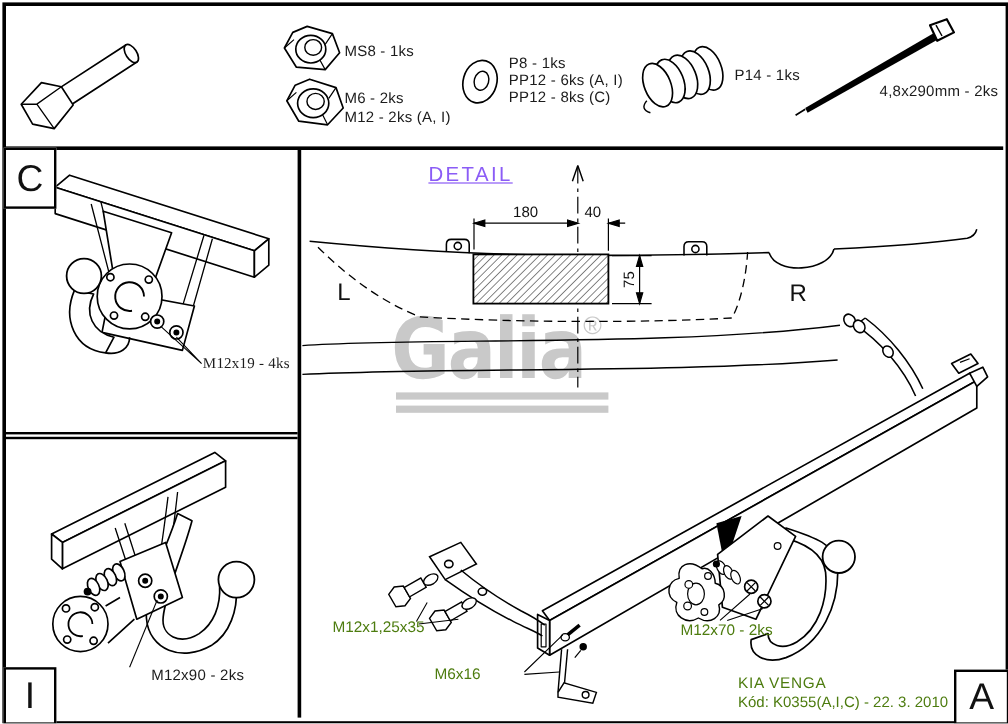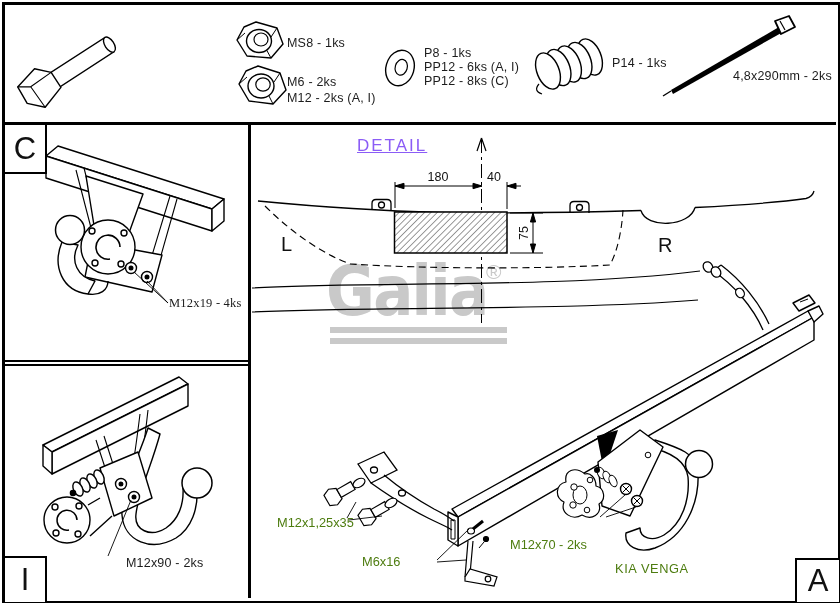--- a/index.html
+++ b/index.html
@@ -283,23 +283,24 @@
 
   <div class="detail-title toplayer" style="left:357px;top:136px;">DETAIL</div>
   <div class="dim toplayer" style="left:422px;top:170px;width:32px;">180</div>
   <div class="dim toplayer" style="left:481px;top:170px;width:26px;">40</div>
   <div class="dim rot75 toplayer" style="left:511px;top:226px;width:26px;">75</div>
   <div class="side-letter toplayer" style="left:281px;top:233px;">L</div>
   <div class="side-letter toplayer" style="left:658px;top:234px;">R</div>
 
   <div class="tb-text toplayer" style="left:277px;top:515px;">M12x1,25x35</div>
   <div class="tb-text toplayer" style="left:362px;top:554px;">M6x16</div>
-  <div class="tb-text toplayer" style="left:510px;top:517px;margin-top:20px;">M12x70 - 2ks</div>
+  <div class="tb-text toplayer" style="left:567px;top:517px;">M12x70 - 2ks</div>
 
   <div class="tb-text toplayer" style="left:615px;top:561px;letter-spacing:.6px;">KIA VENGA</div>
+  <div class="tb-text toplayer" style="left:615px;top:578px;font-size:12.5px;">Kód: K0355(A,I,C) - 22. 3. 2010</div>
 
   <div class="outer-border toplayer"></div>
   <div class="hline toplayer" style="left:4px;top:122px;width:832px;height:2.5px;"></div>
   <div class="vline toplayer" style="left:248px;top:124px;width:2.5px;height:474px;"></div>
   <div class="hline toplayer" style="left:5px;top:360px;width:243px;height:2px;"></div>
   <div class="hline toplayer" style="left:5px;top:364px;width:243px;height:2px;"></div>
 
   <div class="letterbox toplayer" style="left:3px;top:123px;width:40px;height:47px;">
     <span>C</span>
   </div>

